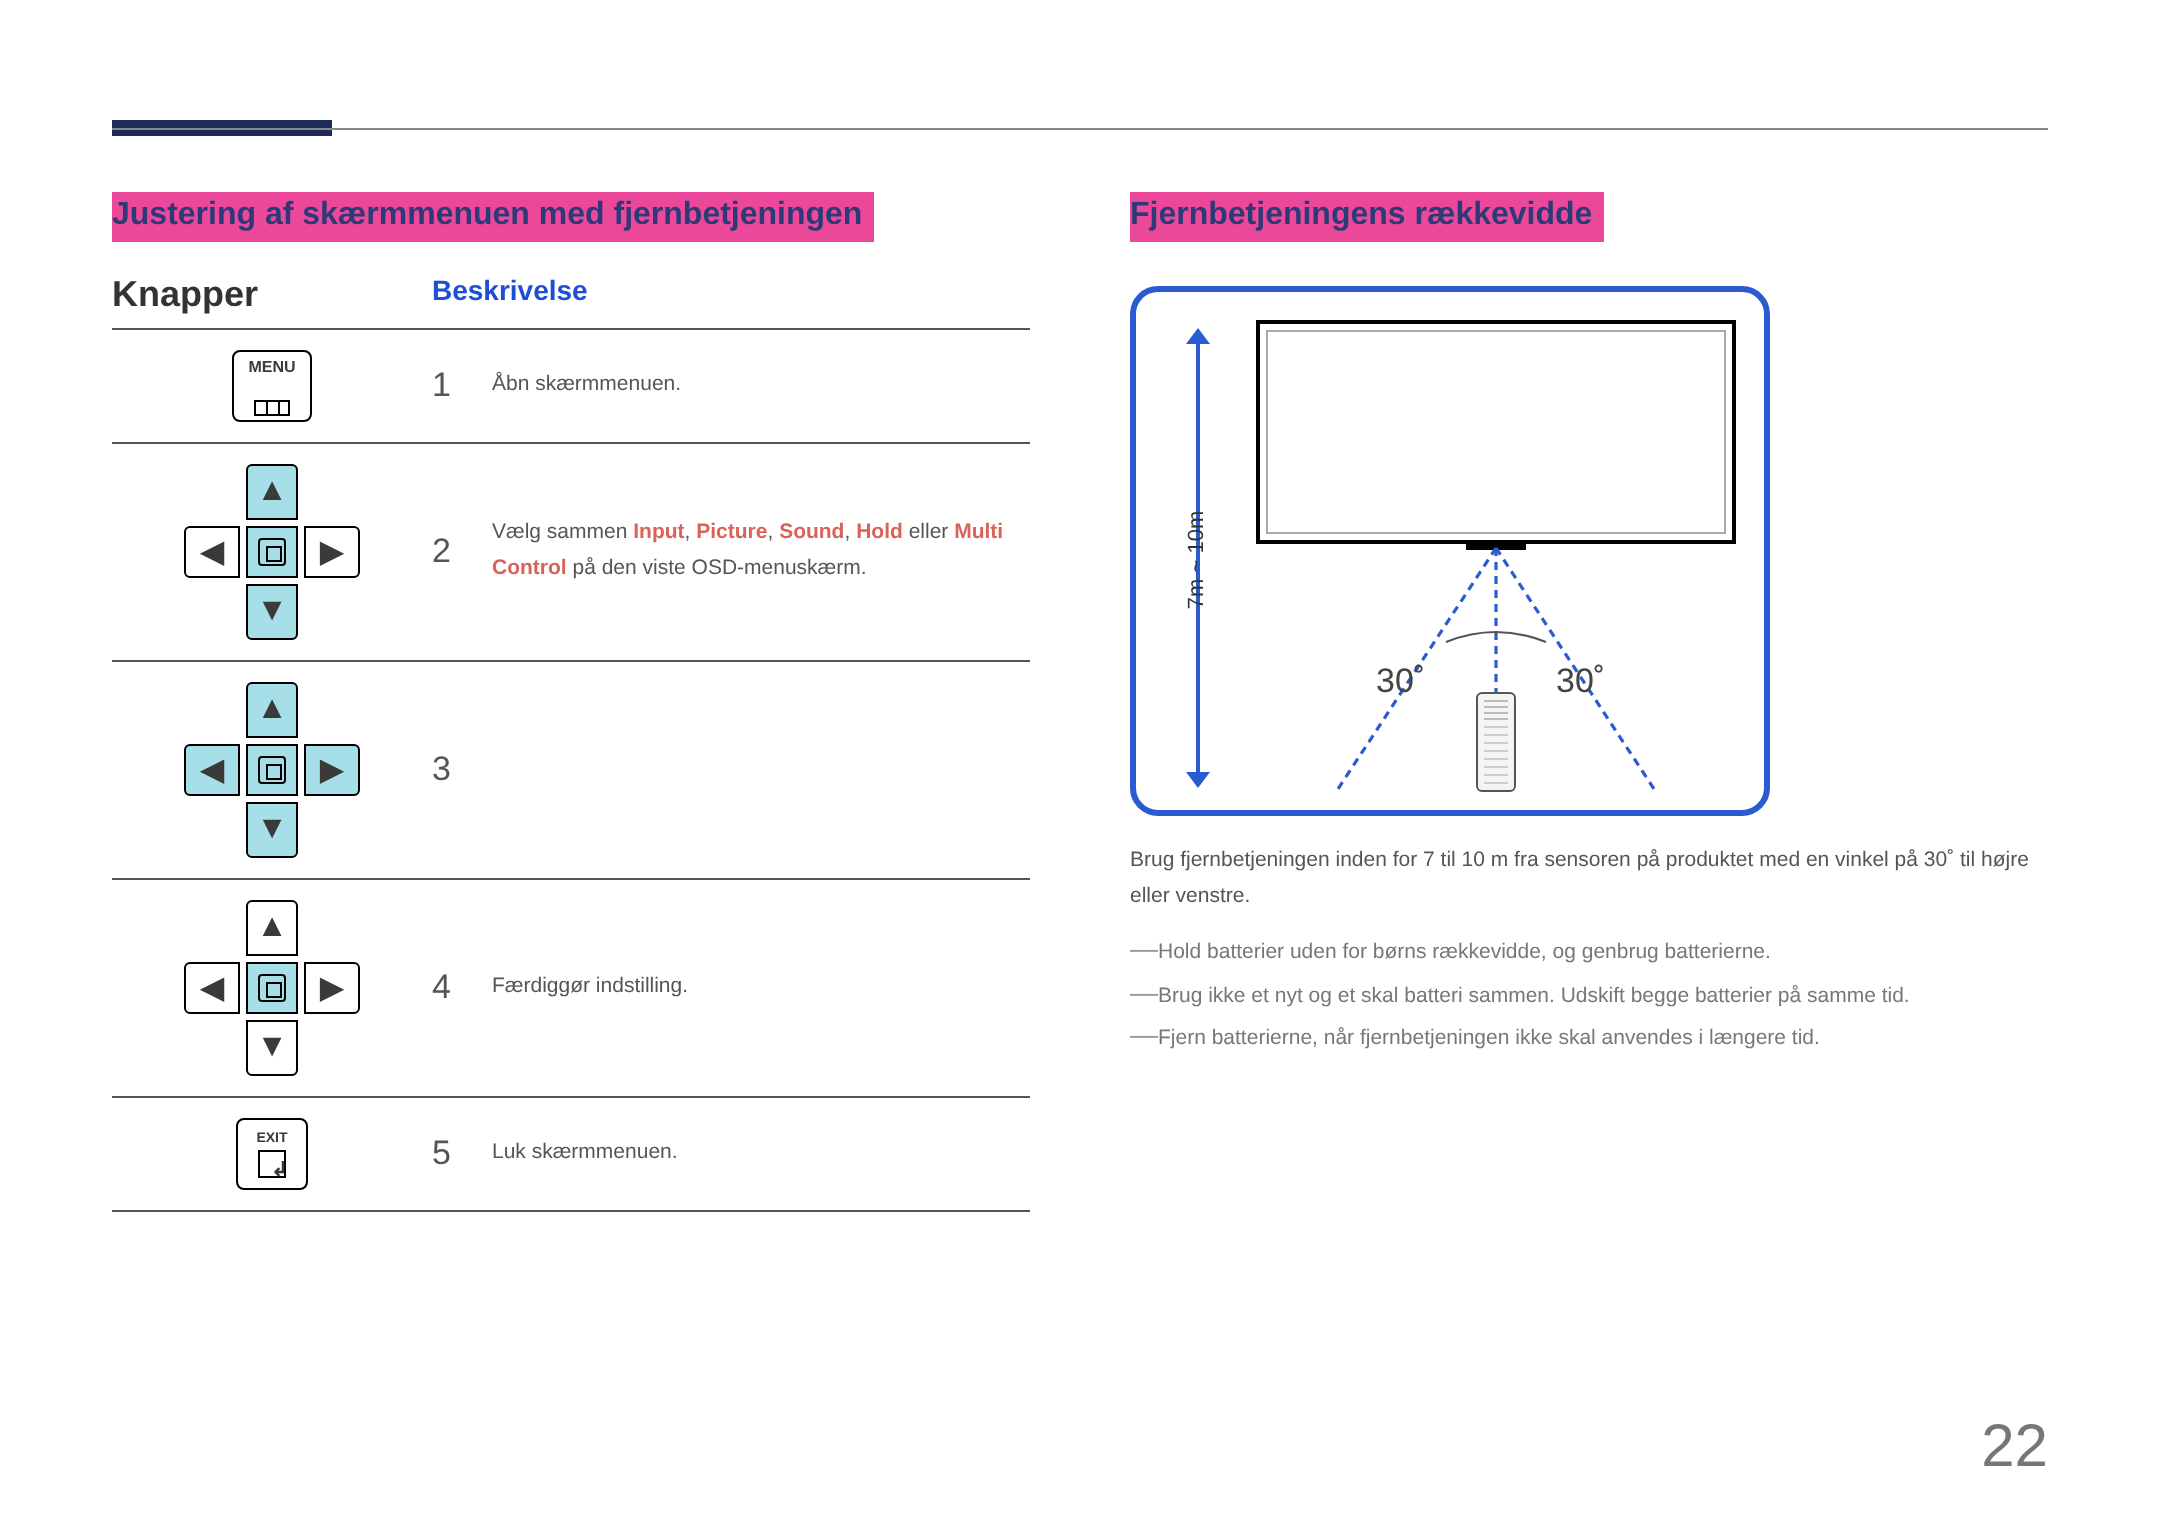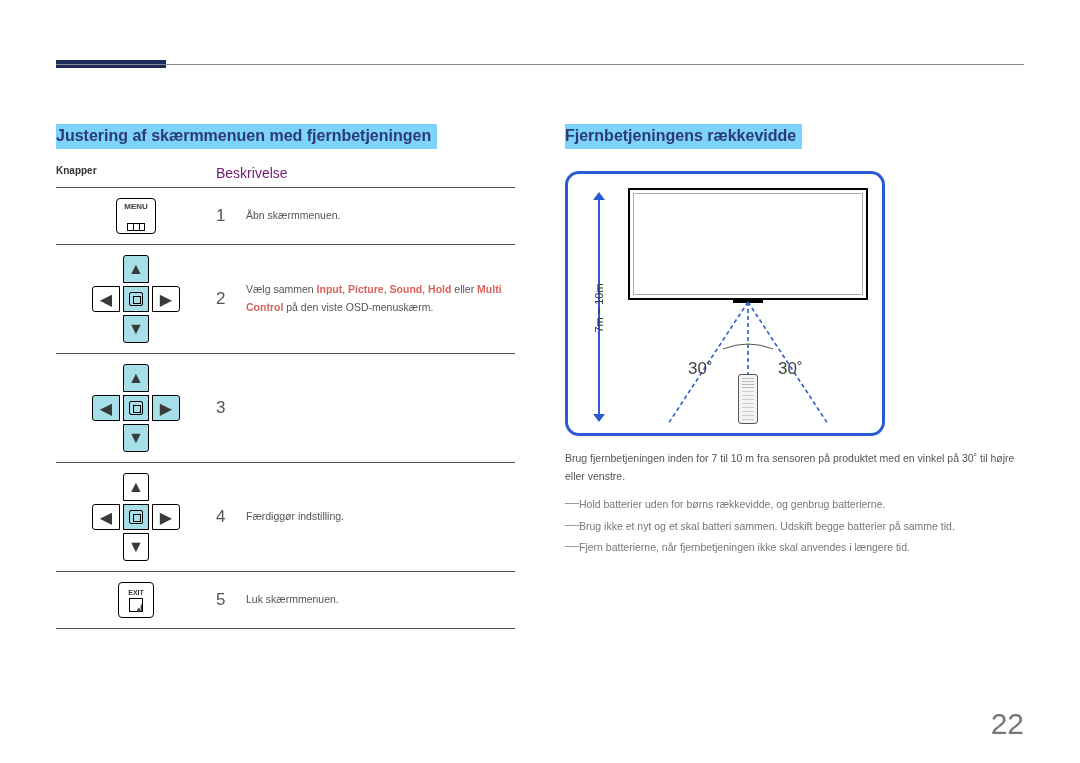--- a/index.html
+++ b/index.html
@@ -32,36 +32,35 @@
     background: #1e2a5a;
   }
   .columns {
     display: flex;
     gap: 50px;
     margin-top: 36px;
   }
   .col { flex: 1; }
   h2.section {
     display: inline-block;
-    background: #7dd3fc;
+    background: #ec4899;
     color: #2c3a78;
     font-size: 16px;
     font-weight: 700;
     padding: 3px 6px 4px 0;
     margin-bottom: 16px;
-    margin-top: 28px;
   }
   .tbl-head {
     display: flex;
     border-bottom: 1px solid #555;
     padding-bottom: 6px;
     margin-bottom: 0;
   }
-  .tbl-head .th-a { width: 160px; font-size: 10px; font-weight: 700; color: #333; }
-  .tbl-head .th-b { font-size: 14px; font-weight: 400; color: #701a75; }
+  .tbl-head .th-a { width: 160px; font-size: 18px; font-weight: 700; color: #333; }
+  .tbl-head .th-b { font-size: 14px; font-weight: 700; color: #1d4ed8; }
   .trow {
     display: flex;
     align-items: center;
     border-bottom: 1px solid #555;
     padding: 10px 0;
     min-height: 48px;
   }
   .cell-icon { width: 160px; display:flex; justify-content:center; }
   .cell-num { width: 30px; font-size: 17px; color: #555; font-weight: 400; }
   .cell-desc { flex:1; font-size: 10.5px; color: #555; line-height: 1.7; }

